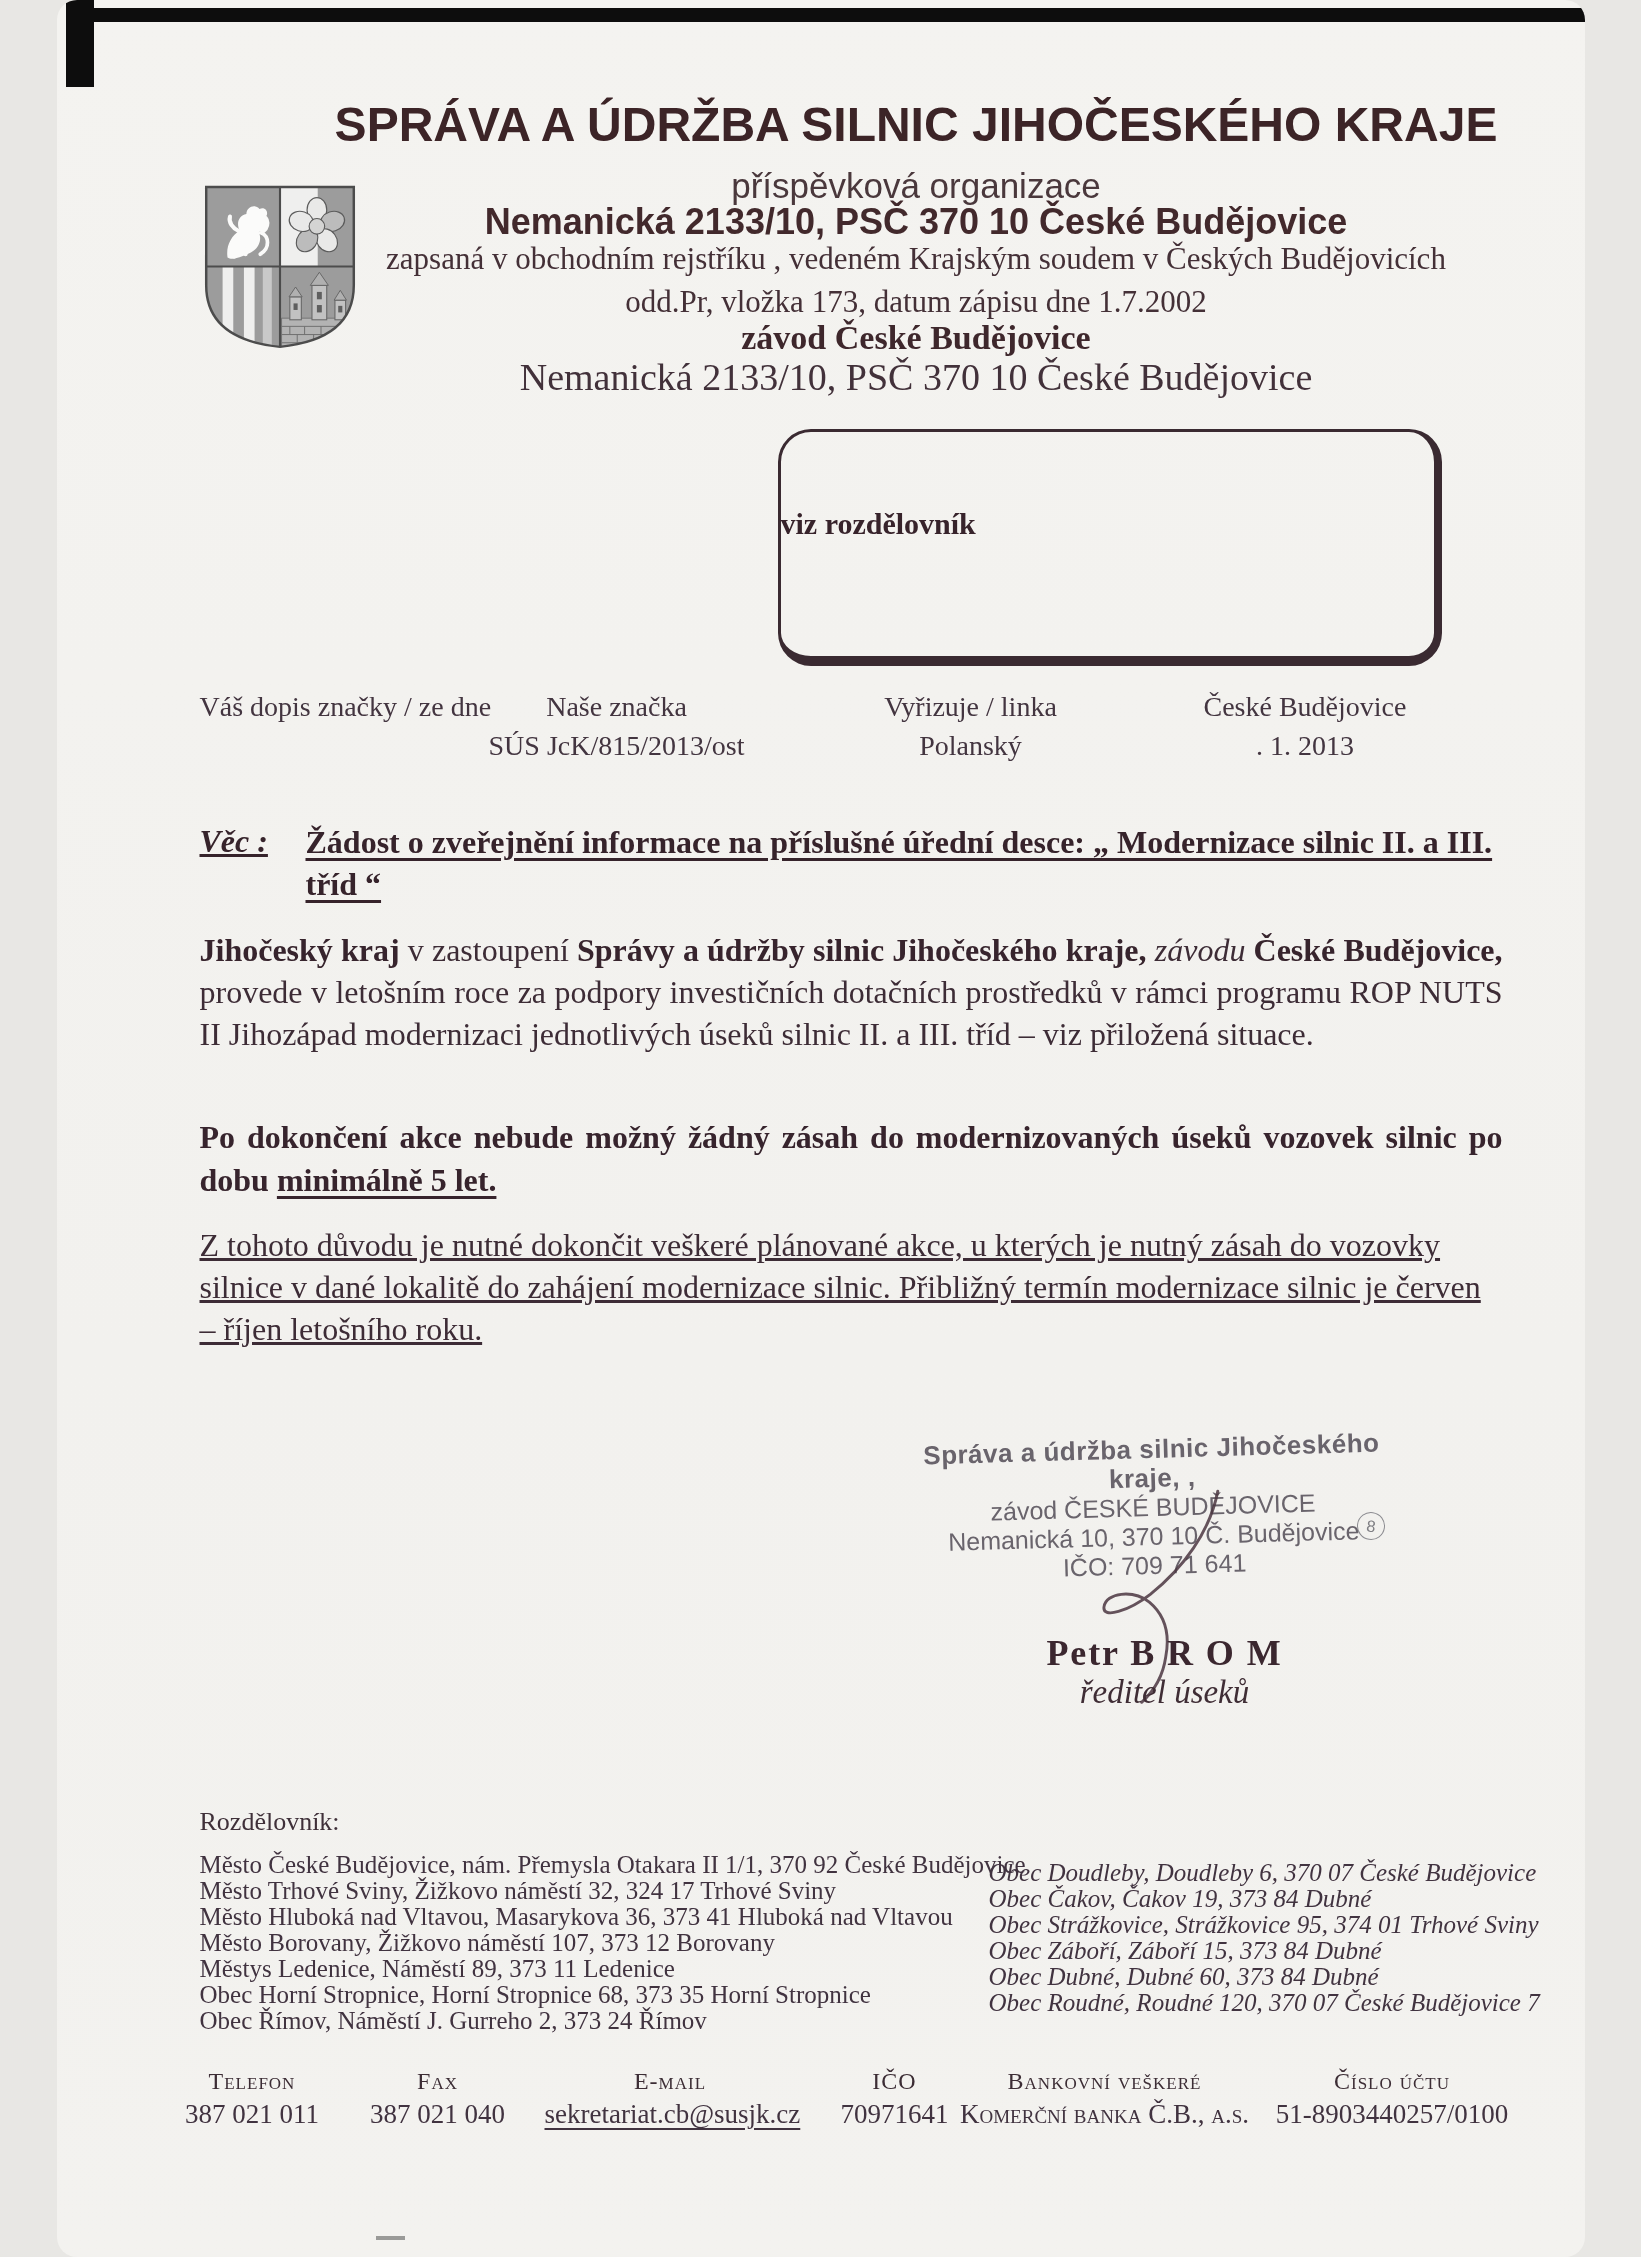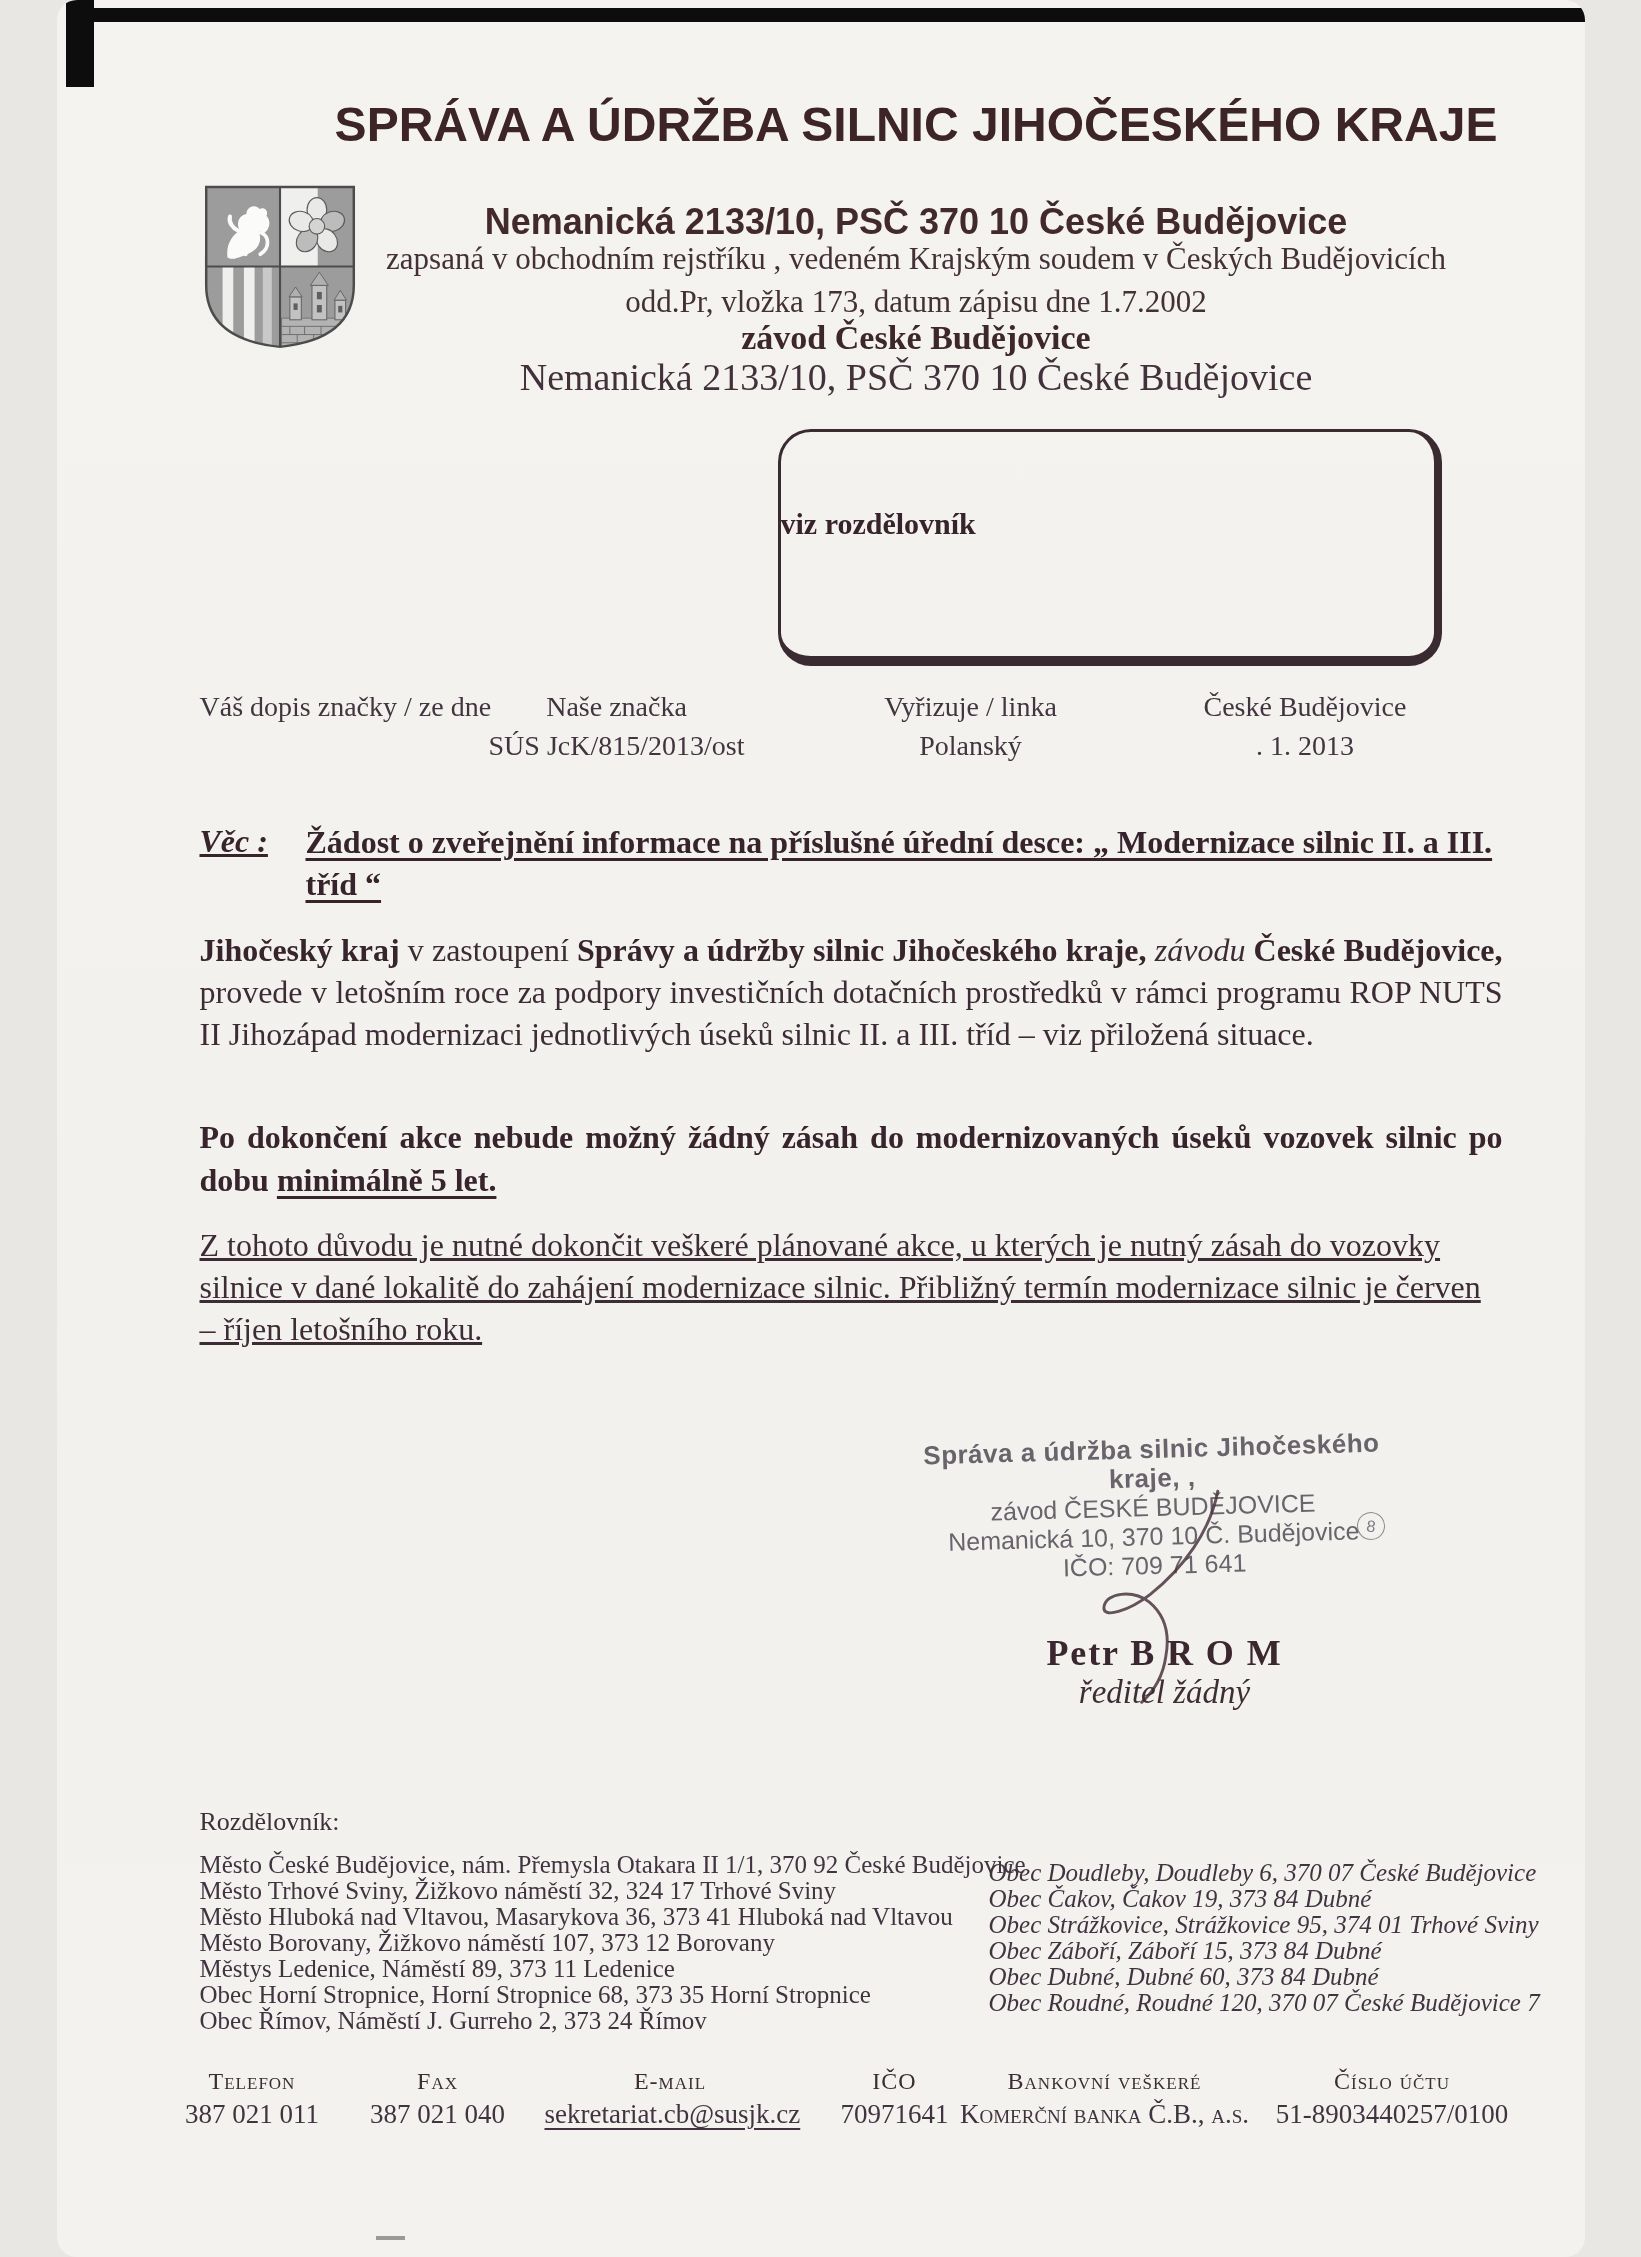--- a/index.html
+++ b/index.html
@@ -78,20 +78,21 @@
 </head>
 <body>
 
 <div class="page">
 
   <div class="abs artifact-top"></div>
   <div class="abs artifact-corner"></div>
   <div class="abs artifact-dash"></div>
 
   <div class="abs hdr org-name">SPRÁVA A ÚDRŽBA SILNIC JIHOČESKÉHO KRAJE</div>
+  <div class="abs hdr org-type">příspěvková organizace</div>
   <div class="abs hdr org-address">Nemanická 2133/10, PSČ 370 10 České Budějovice</div>
   <div class="abs hdr reg1">zapsaná v obchodním rejstříku , vedeném Krajským soudem v Českých Budějovicích</div>
   <div class="abs hdr reg2">odd.Pr, vložka 173, datum zápisu dne 1.7.2002</div>
   <div class="abs hdr branch">závod České Budějovice</div>
   <div class="abs hdr branch-address">Nemanická 2133/10, PSČ 370 10  České Budějovice</div>
 
   <div class="abs logo">
     <svg width="164" height="201" viewBox="0 0 200 210" xmlns="http://www.w3.org/2000/svg">
       <defs>
         <clipPath id="shieldClip">
@@ -182,21 +183,21 @@
     <div class="stamp-l3">Nemanická 10, 370 10 Č. Budějovice</div>
     <div class="stamp-l4">IČO: 709 71 641</div>
   </div>
   <div class="abs stamp-badge">8</div>
 
   <svg class="abs sig-svg" width="270" height="270" viewBox="0 0 280 280" xmlns="http://www.w3.org/2000/svg">
     <path d="M202,24 C194,66 166,104 132,131 C110,148 82,157 84,144 C86,129 114,126 131,139 C149,154 152,175 148,196 C145,217 134,233 123,243" fill="none" stroke="#4b3641" stroke-width="3" stroke-linecap="round" opacity="0.85"></path>
   </svg>
 
   <div class="abs sig-name">Petr  B R O M</div>
-  <div class="abs sig-title">ředitel žádný</div>
+  <div class="abs sig-title">ředitel úseků</div>
 
   <div class="abs dist-label">Rozdělovník:</div>
   <div class="abs dist dist-left">
     <div>Město České Budějovice, nám. Přemysla Otakara II 1/1, 370 92 České Budějovice</div>
     <div>Město Trhové Sviny, Žižkovo náměstí 32, 324 17 Trhové Sviny</div>
     <div>Město Hluboká nad Vltavou, Masarykova 36, 373 41 Hluboká nad Vltavou</div>
     <div>Město Borovany, Žižkovo náměstí 107, 373 12  Borovany</div>
     <div>Městys Ledenice, Náměstí 89, 373 11 Ledenice</div>
     <div>Obec Horní Stropnice, Horní Stropnice 68, 373 35 Horní Stropnice</div>
     <div>Obec Římov, Náměstí J. Gurreho 2, 373 24 Římov</div>

